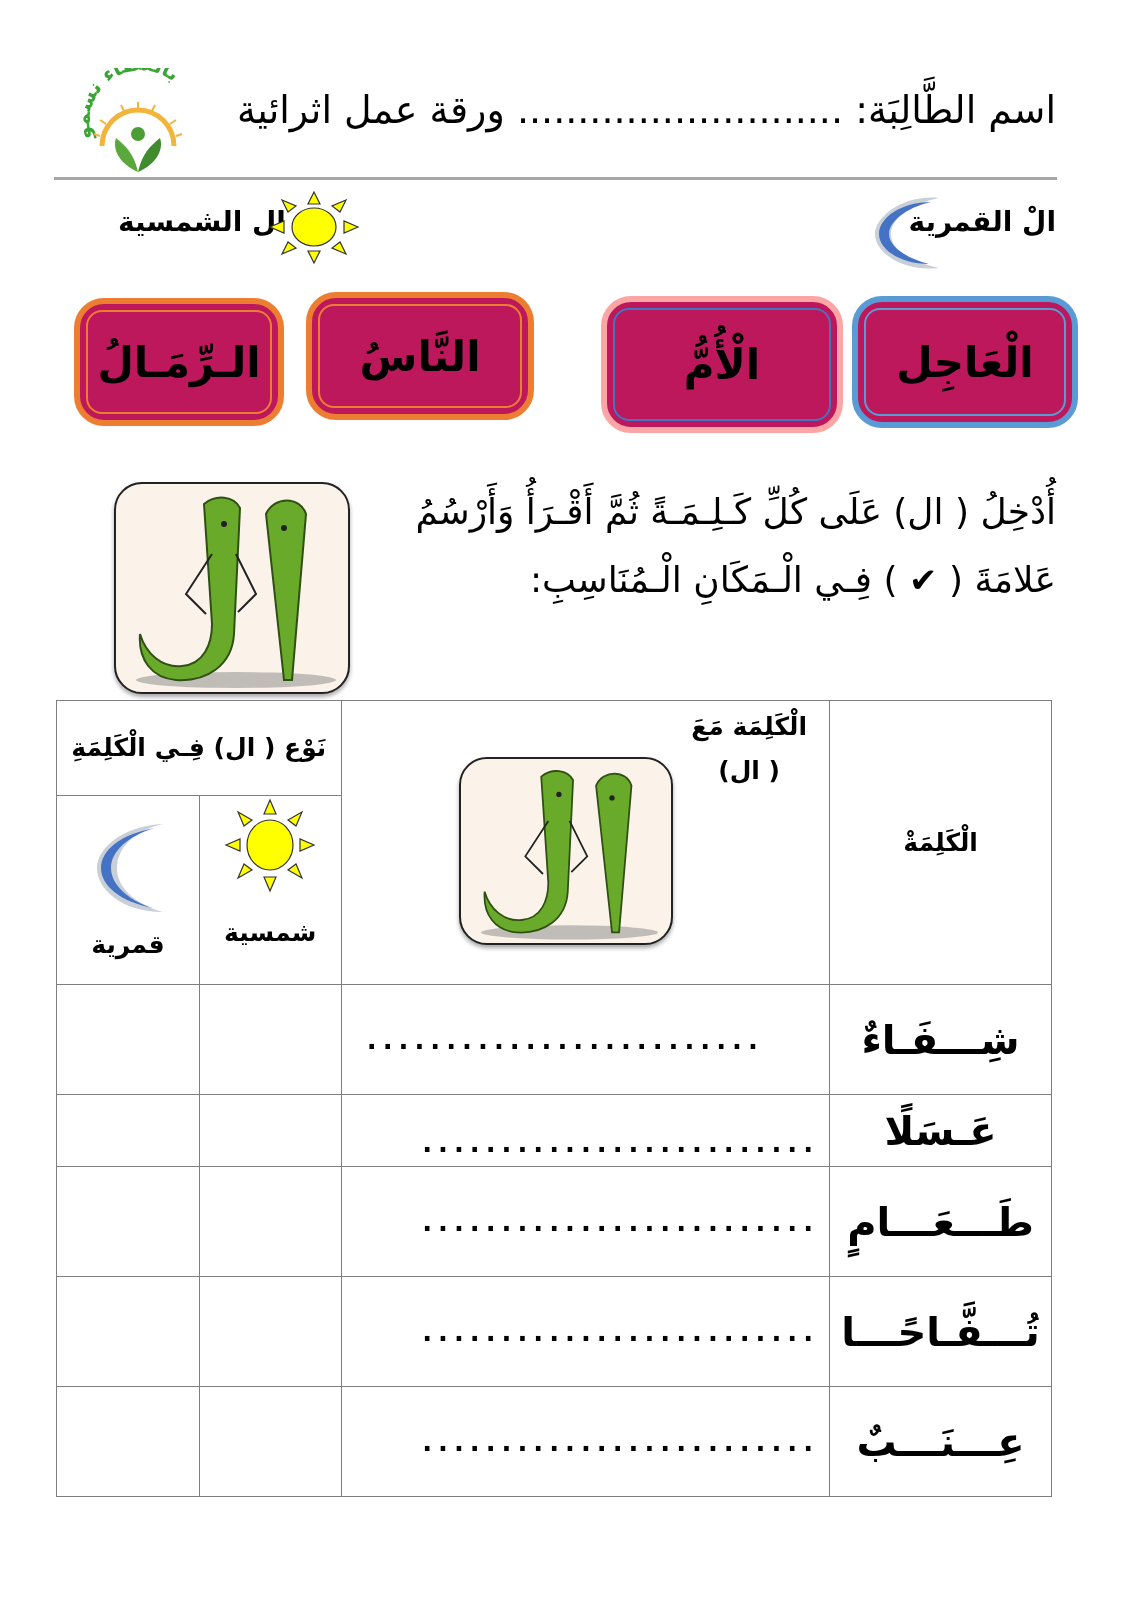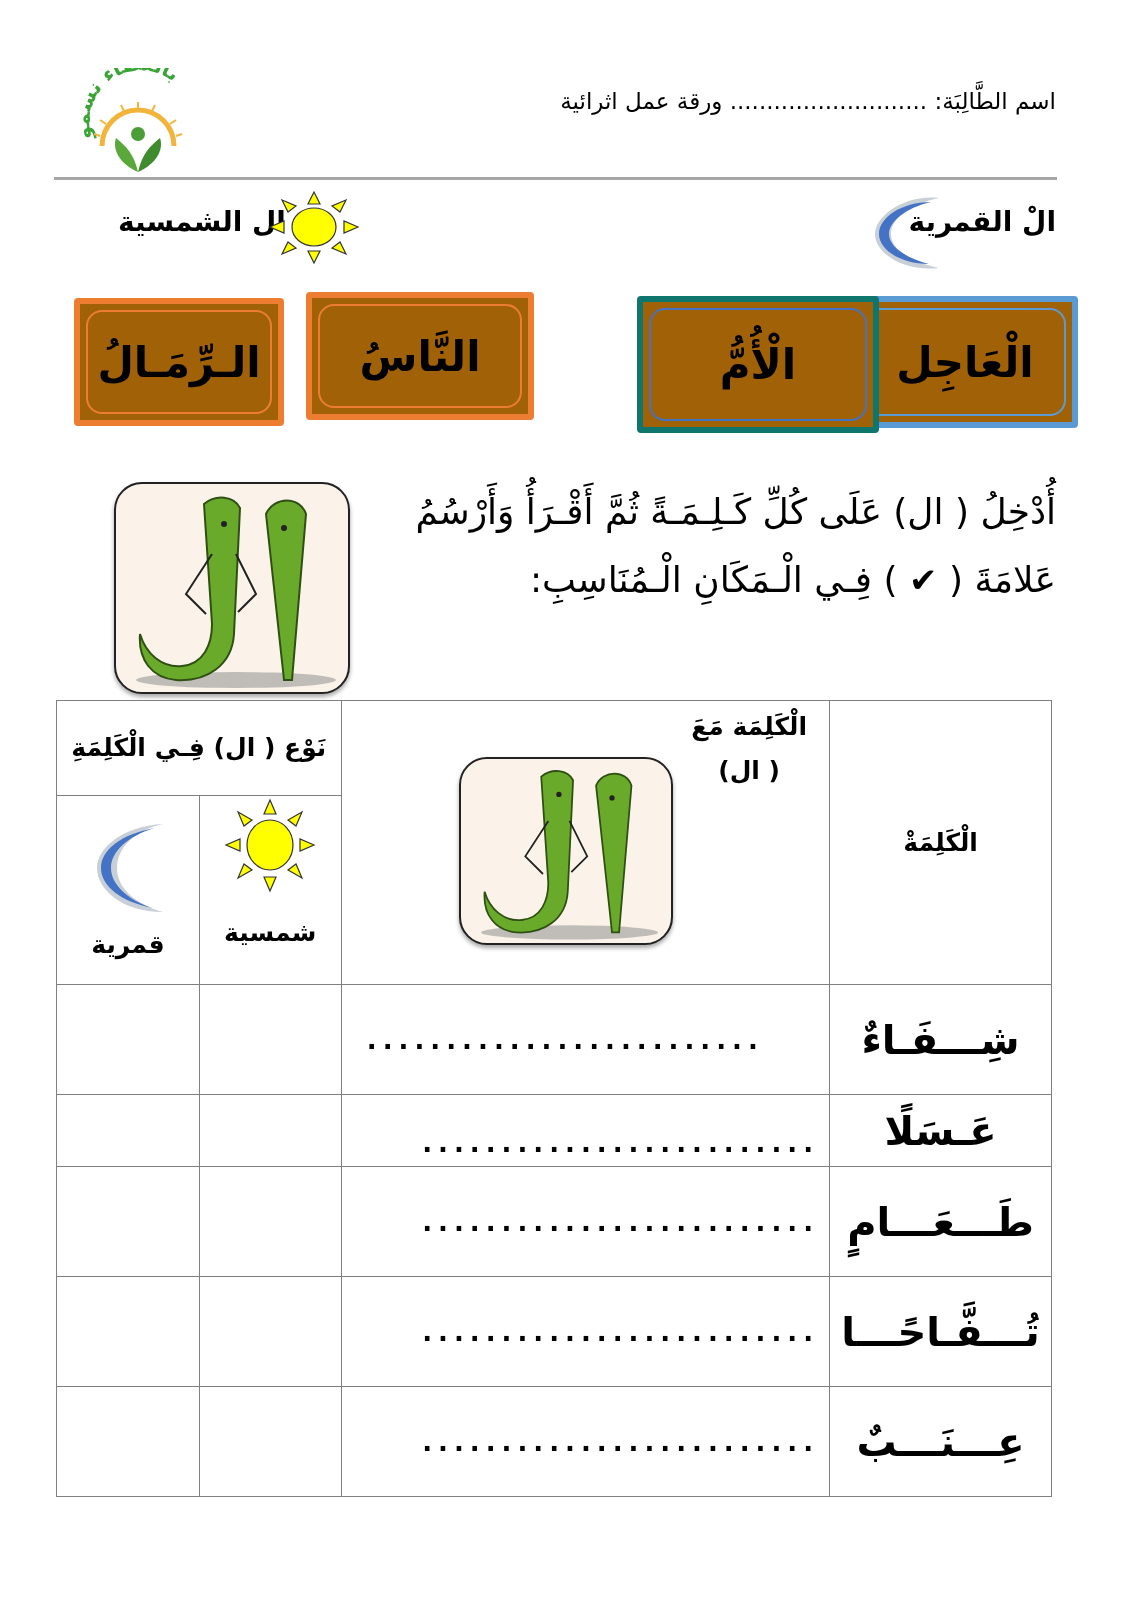--- a/index.html
+++ b/index.html
@@ -2,36 +2,36 @@
 <html><head>
 <meta charset="utf-8">
 <style>
   html, body { margin:0; padding:0; background:#ffffff; }
   body { width:1131px; height:1600px; position:relative; overflow:hidden;
          font-family:"DejaVu Sans", "Liberation Sans", sans-serif; color:#000; }
   .abs { position:absolute; }
   .rtl { direction:rtl; unicode-bidi:embed; }
 
   
-  .hdr-title { right:75px; top:88px; font-size:23px; white-space:nowrap; }
+  .hdr-title { right:75px; top:88px; font-size:38px; white-space:nowrap; }
   .hdr-rule { left:54px; top:177px; width:1003px; height:3px; background:#a6a6a6; }
   .logo { left:80px; top:68px; width:120px; height:110px; }
 
   
   .legend-label { font-size:28px; font-weight:bold; white-space:nowrap; }
 
   
-  .card { border-radius:4px; box-sizing:border-box; background:#a16207;
+  .card { border-radius:30px; box-sizing:border-box; background:#be185d;
           display:flex; align-items:center; justify-content:center; }
   .card .inner { position:absolute; left:6px; top:6px; right:6px; bottom:6px;
           border-radius:16px; box-sizing:border-box; }
   .card span { position:relative; font-size:42px; font-weight:bold; }
   .card.blue1 { border:6px solid #5b9bd5; }
   .card.blue1 .inner { border:2px solid #5b9bd5; }
-  .card.blue2 { border:6px solid #0f766e;margin-left:36px; }
+  .card.blue2 { border:6px solid #fca5a5; }
   .card.blue2 .inner { border:2px solid #4472c4; }
   .card.orange { border:6px solid #ed7d31; }
   .card.orange .inner { border:2px solid #ed7d31; }
 
   
   .instr { right:75px; top:478px; font-size:36px; line-height:68px; width:700px; text-align:right; }
   .check { display:inline-block; font-size:34px; }
 
   
   .pic { border:2px solid #222; border-radius:28px; background:#fbf3e9; overflow:hidden;

